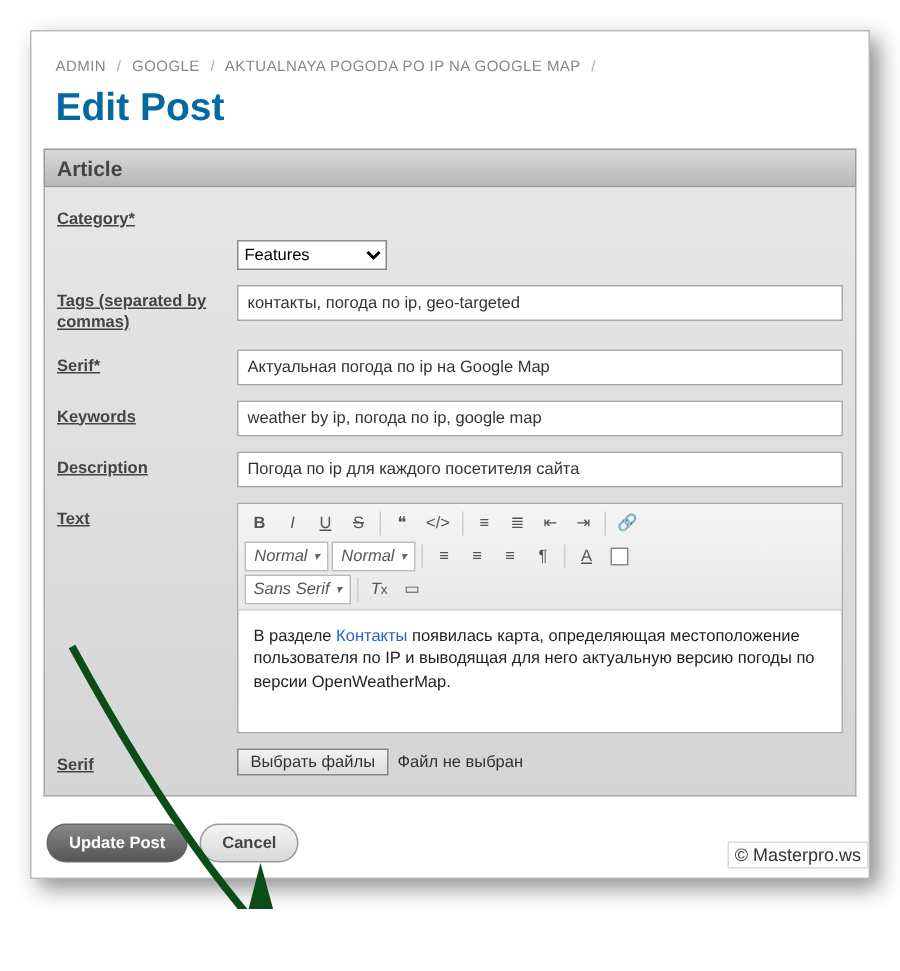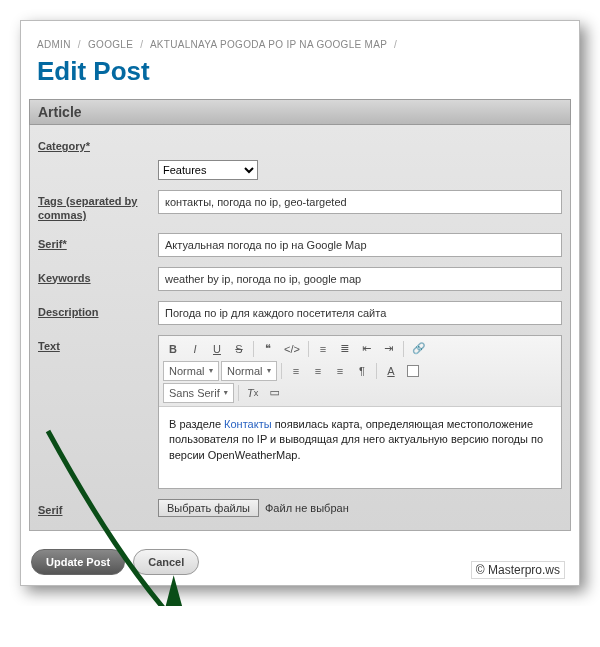--- a/index.html
+++ b/index.html
@@ -106,23 +106,24 @@
     height: 20px;
     display: inline-flex;
     align-items: center;
     justify-content: center;
     cursor: pointer;
   }
   .tsel {
     border: 1px solid #bbb;
     background: #fff;
     min-width: 56px;
-    justify-content: space-between;
+    justify-content: flex-end;
     gap: 4px;
     padding: 2px 5px;
+    font-style: italic;
   }
   .tsep {
     width: 1px;
     height: 16px;
     background: #ccc;
     margin: 0 2px;
   }
   .caret {
     font-size: 8px;
     color: #666;
@@ -171,21 +172,21 @@
     padding: 6px 14px;
     cursor: pointer;
   }
   .btn.secondary {
     background: linear-gradient(#f4f4f4,#d8d8d8);
     color: #444;
     border-color: #999;
   }
   .copyright {
     position: absolute;
-    right: 14px;
+    right: 0;
     bottom: 6px;
     font-size: 12px;
     color: #333;
     background: rgba(255,255,255,0.6);
     padding: 1px 4px;
     border: 1px solid #d8d8d8;
   }
   
   .arrow {
     position: absolute;

